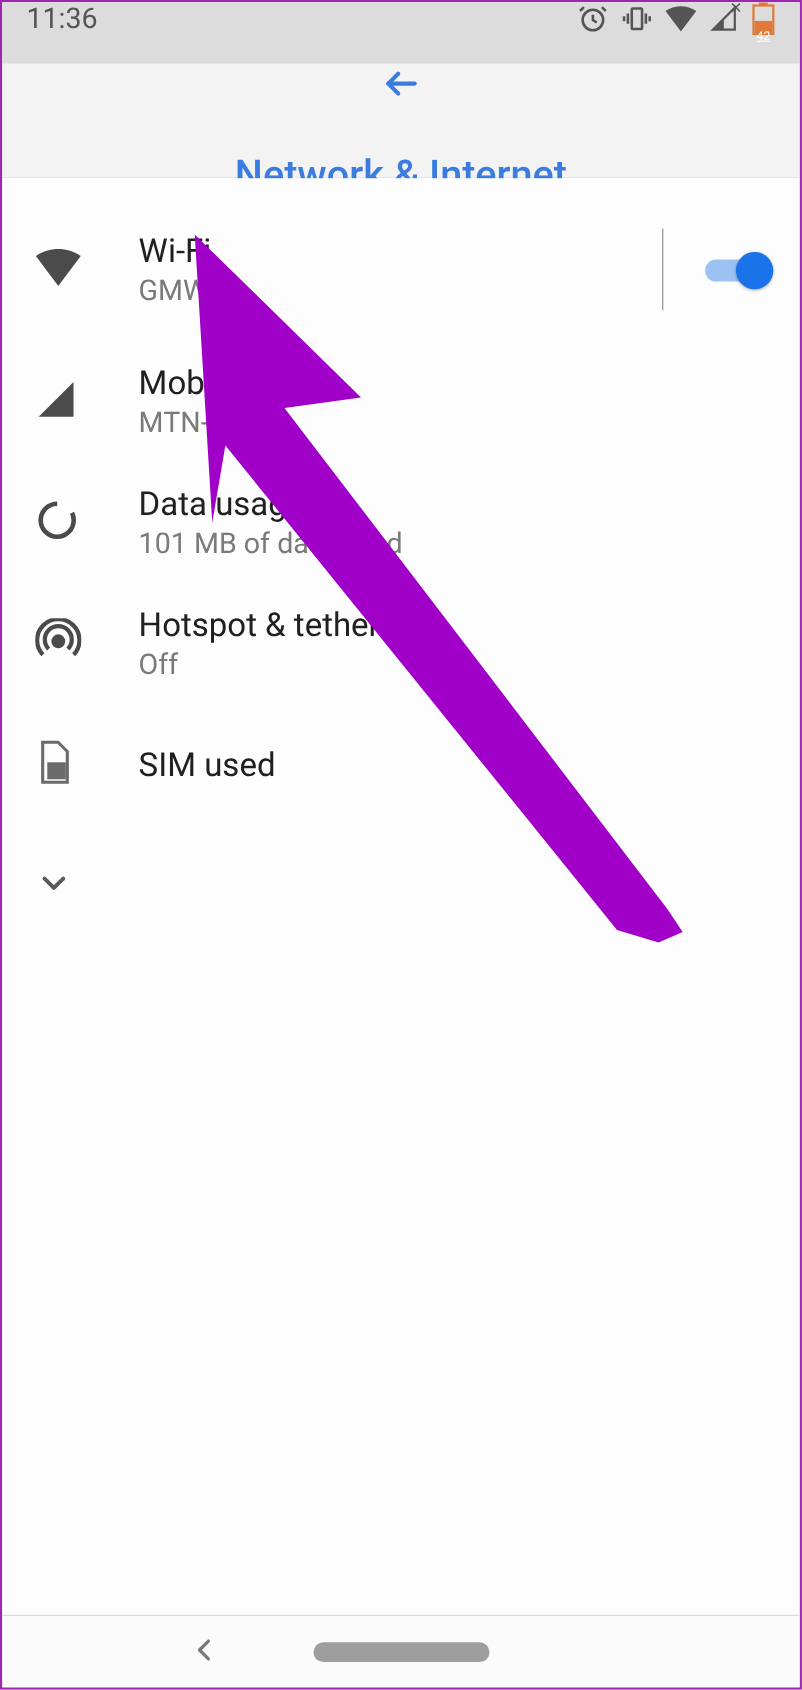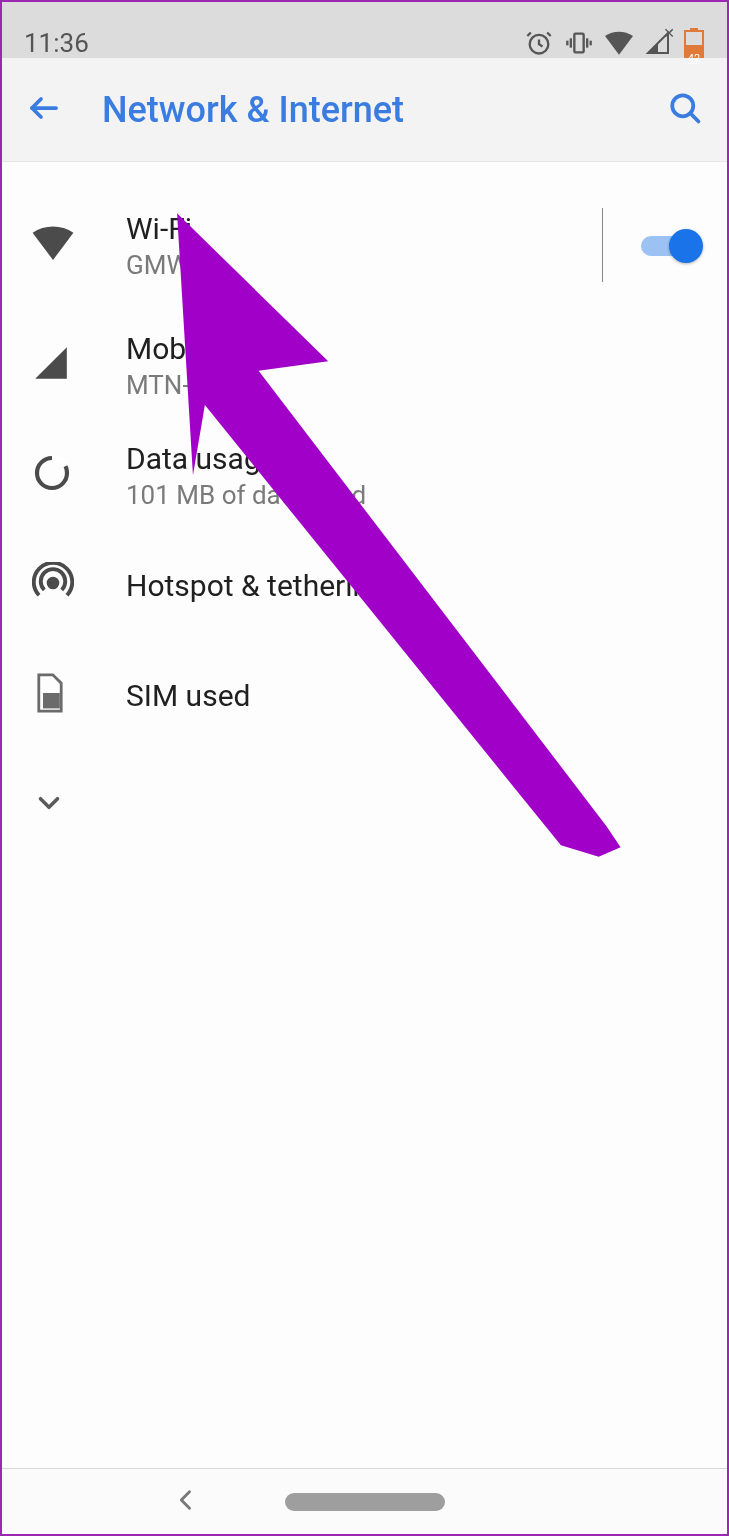--- a/index.html
+++ b/index.html
@@ -4,38 +4,39 @@
 <style>
   * { box-sizing: border-box; margin: 0; padding: 0; }
   html, body { width: 729px; height: 1536px; font-family: Roboto, "Segoe UI", Arial, sans-serif; background: #fff; }
   body { border: 2px solid #9c27b0; display: flex; flex-direction: column; }
 
   
   .status-bar {
     height: 56px;
     background: #dcdcdc;
     display: flex;
-    align-items: flex-end;
+    align-items: flex-start;
     padding: 0 22px;
     color: #555;
   }
   .status-time { font-size: 26px; color: #555; font-weight: 400; }
   .status-spacer { flex: 1; }
   .status-icons { display: flex; align-items: center; gap: 12px; }
   .status-icons svg { display: block; }
 
   
   .app-bar {
     height: 104px;
     background: #f3f3f3;
     display: flex;
     align-items: center;
     padding: 0 24px;
     gap: 40px;
     border-bottom: 1px solid #e6e6e6;
+    flex-direction: column;
   }
   .app-title {
     color: #3b7ce0;
     font-size: 36px;
     font-weight: 500;
     flex: 1;
   }
 
   
   .content { flex: 1; background: #fdfdfd; padding-top: 18px; position: relative; }
@@ -217,20 +218,21 @@
       <span>
         <svg width="42" height="42" viewBox="0 0 24 24" fill="none" stroke="#4b4b4b" stroke-width="2.2">
           <circle cx="12" cy="12" r="2.5" fill="#4b4b4b"></circle>
           <path d="M7 16a7 7 0 1 1 10 0"></path>
           <path d="M4 19a11 11 0 1 1 16 0"></path>
         </svg>
       </span>
     </div>
     <div class="text-slot">
       <span class="title">Hotspot &amp; tethering</span>
+      <span class="subtitle">Off</span>
     </div>
   </div>
 
   <div class="row">
     <div class="icon-slot">
       <span>
         <svg width="36" height="42" viewBox="0 0 24 30" fill="none" stroke="#6b6b6b" stroke-width="2">
           <path d="M4 2 h10 l6 6 v20 h-16 z"></path>
           <rect x="8" y="16" width="10" height="9" fill="#6b6b6b"></rect>
         </svg>

